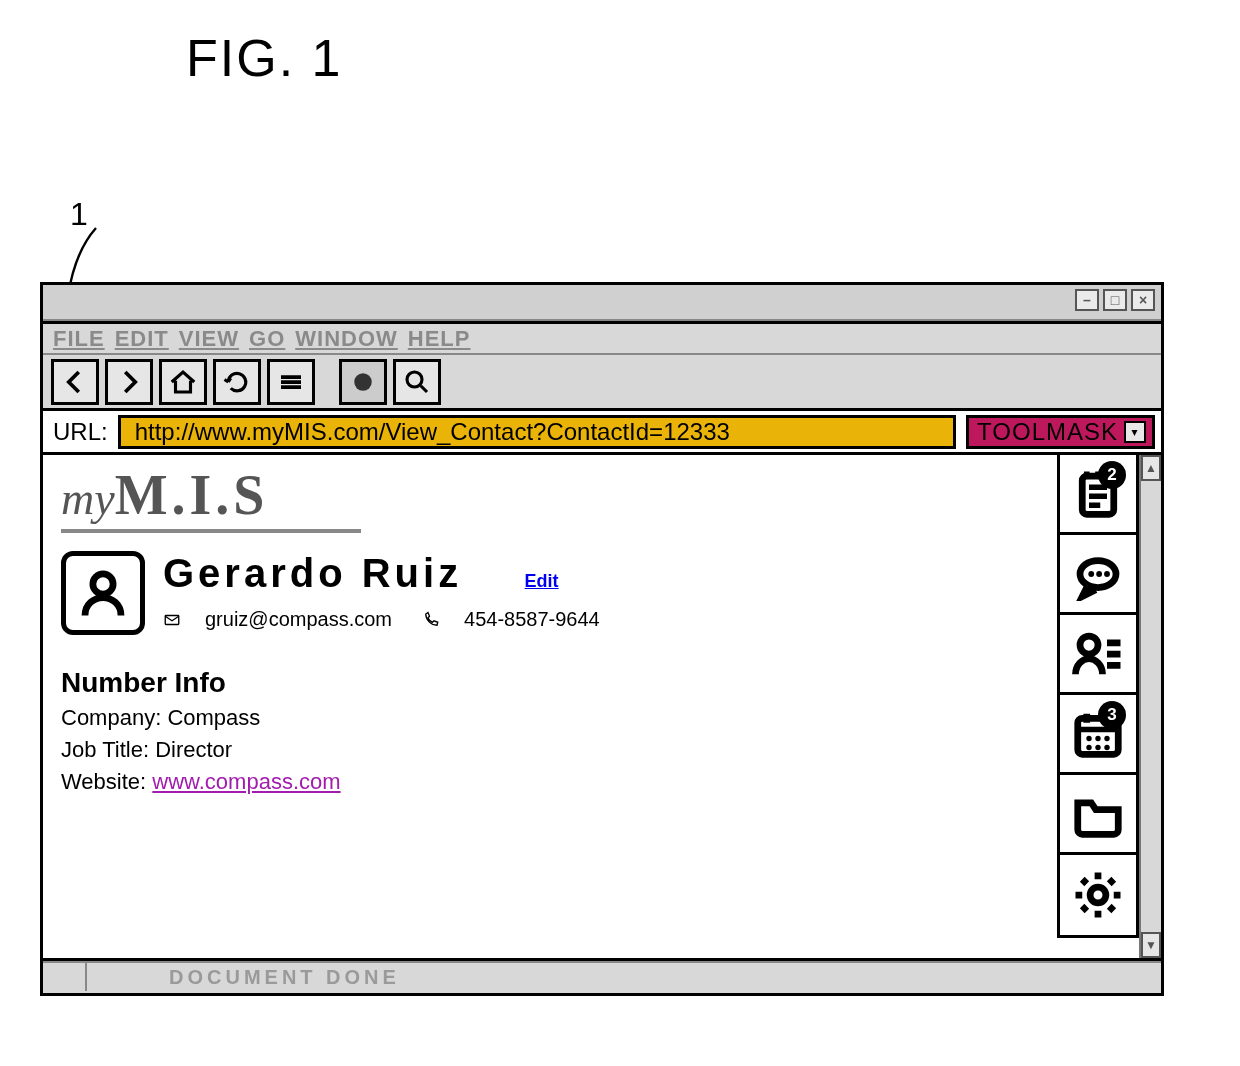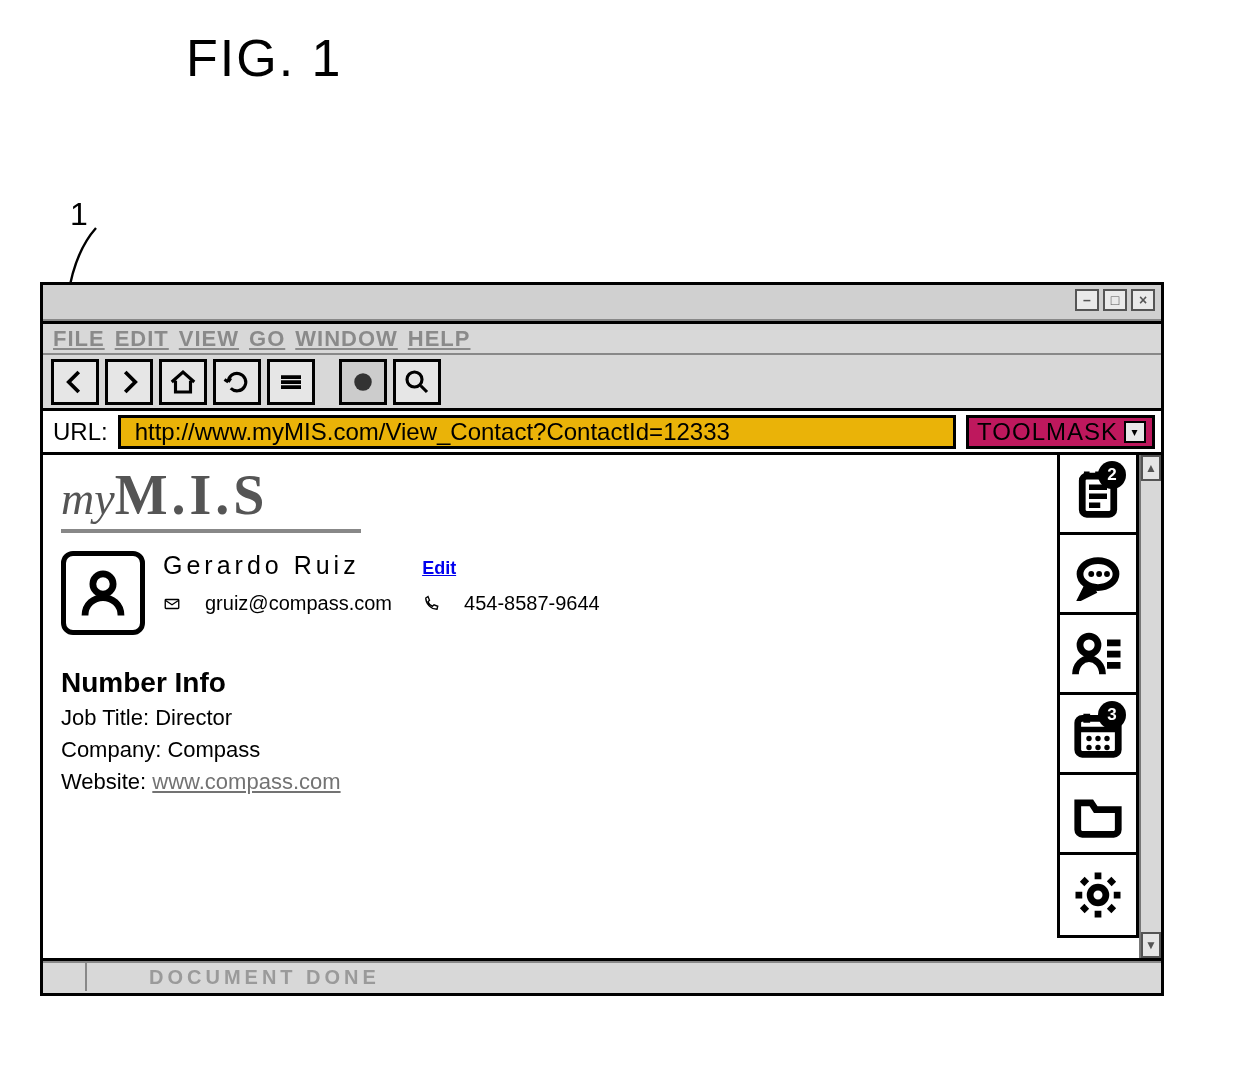--- a/index.html
+++ b/index.html
@@ -257,22 +257,22 @@
     height: 84px;
     border: 5px solid #000;
     border-radius: 12px;
     display: flex;
     align-items: center;
     justify-content: center;
   }
   .avatar svg { width: 54px; height: 54px; }
 
   .person-info .name {
-    font-size: 25px;
-    font-weight: 400;
+    font-size: 40px;
+    font-weight: 700;
     letter-spacing: 4px;
     margin-top: 47px;
   }
   .person-info .title {
     font-size: 22px;
     margin-top: 10px;
     letter-spacing: 1px;
   }
   .person-info .contacts {
     display: flex;
@@ -301,41 +301,41 @@
     margin-top: 32px;
   }
   .info-block .header {
     font-size: 28px;
     font-weight: 700;
   }
   .info-block .row {
     font-size: 22px;
     margin-top: 6px;
   }
-  .info-block .row a { color: #737373; }
+  .info-block .row a { color: #a21caf; }
 
   
   .statusbar {
     height: 30px;
     background: #d8d8d8;
     border-top: 2px solid #888;
     display: flex;
     align-items: center;
     font-size: 20px;
     letter-spacing: 4px;
     color: #9a9a9a;
     font-weight: 700;
   }
   .statusbar .cell1 {
     width: 44px;
     border-right: 2px solid #888;
     height: 100%;
   }
   .statusbar .txt {
-    padding-left: 62px;
+    padding-left: 82px;
   }
 
   
   .callout {
     position: absolute;
     font-size: 32px;
     font-weight: 400;
   }
   svg.lead {
     position: absolute;
@@ -579,22 +579,22 @@
                   <path d="M5 4c0 8 7 15 15 15l1-4-5-2-2 2c-3-1-5-3-6-6l2-2-2-5z" fill="none" stroke="#000" stroke-width="1.8"></path>
                 </svg>
               <span>454-8587-9644</span>
             </span>
           </div>
         </div>
       </div>
 
       <div class="info-block">
         <div class="header">Number Info</div>
+        <div class="row"><span>Company</span>: <span>Compass</span></div>
         <div class="row"><span>Job Title</span>: <span>Director</span></div>
-        <div class="row"><span>Company</span>: <span>Compass</span></div>
         <div class="row"><span>Website</span>: <a href="#">www.compass.com</a></div>
       </div>
     </div>
   </div>
 
   <div class="statusbar">
     <div class="cell1"></div>
     <div class="txt">DOCUMENT   DONE</div>
   </div>
 

